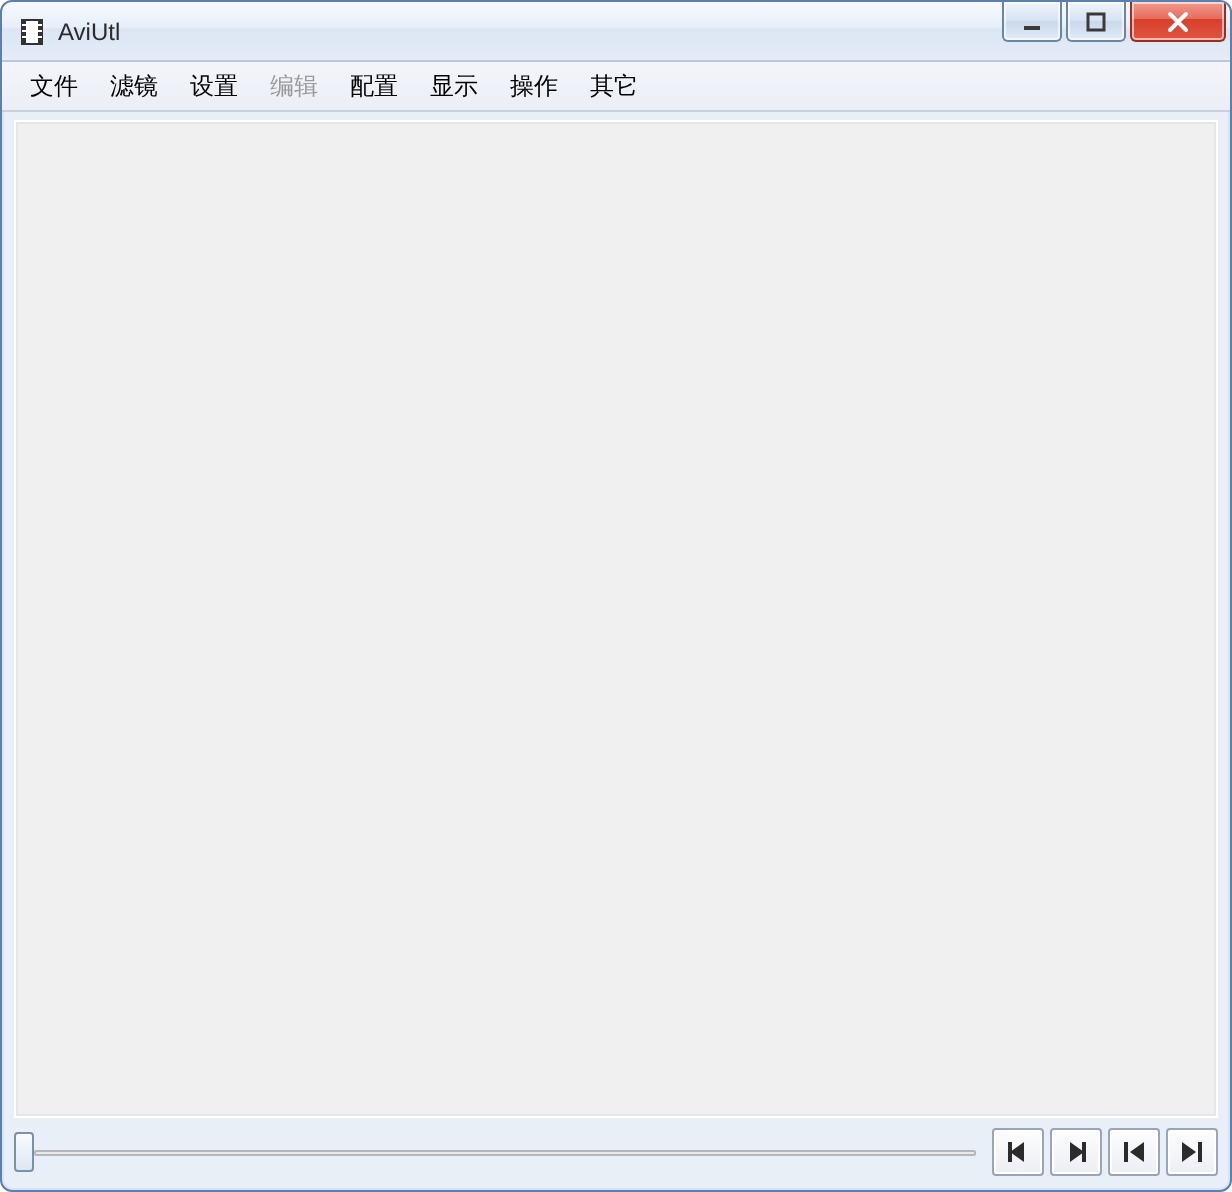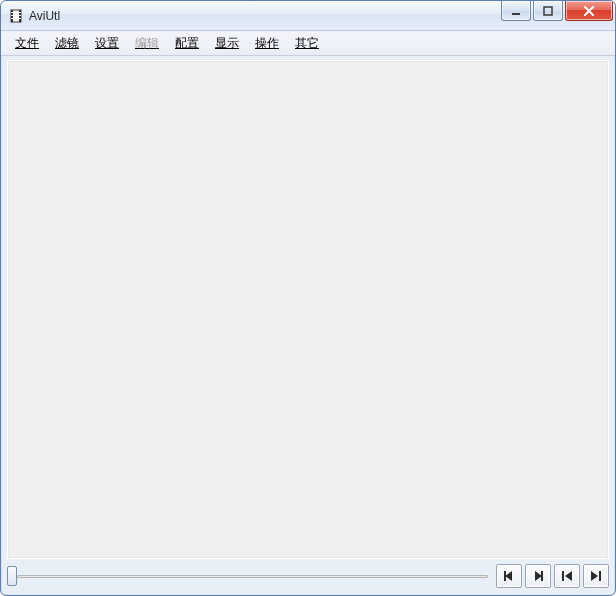--- a/index.html
+++ b/index.html
@@ -47,21 +47,20 @@
   .win-btn svg { display:block; }
 
   
   .menubar {
     height: 20px;
     background: linear-gradient(to bottom, #f3f5fb 0%, #eceef7 100%);
     border-bottom: 1px solid #c8d0df;
     display: flex; align-items: center;
     padding: 12px 6px;
     gap: 0;
-    text-decoration: underline;
   }
   .menu-item {
     padding: 2px 8px;
     color: #000;
     cursor: default;
   }
   .menu-item.disabled { color: #9a9a9a; }
 
   
   .client {

